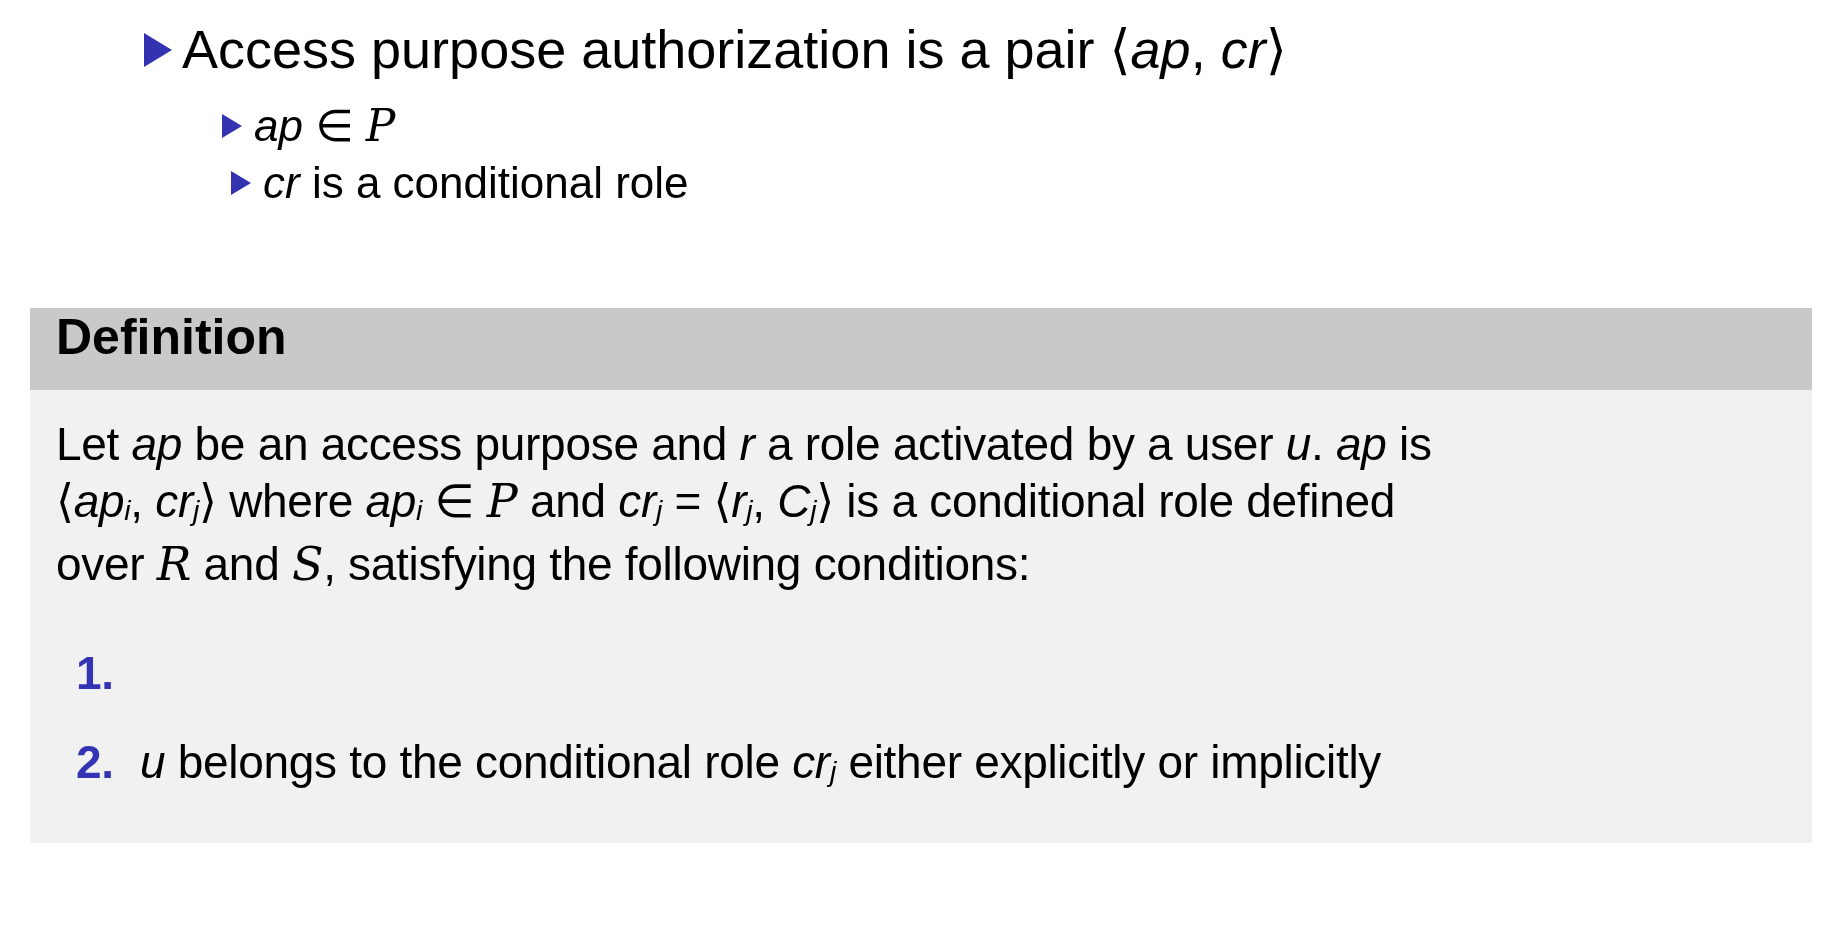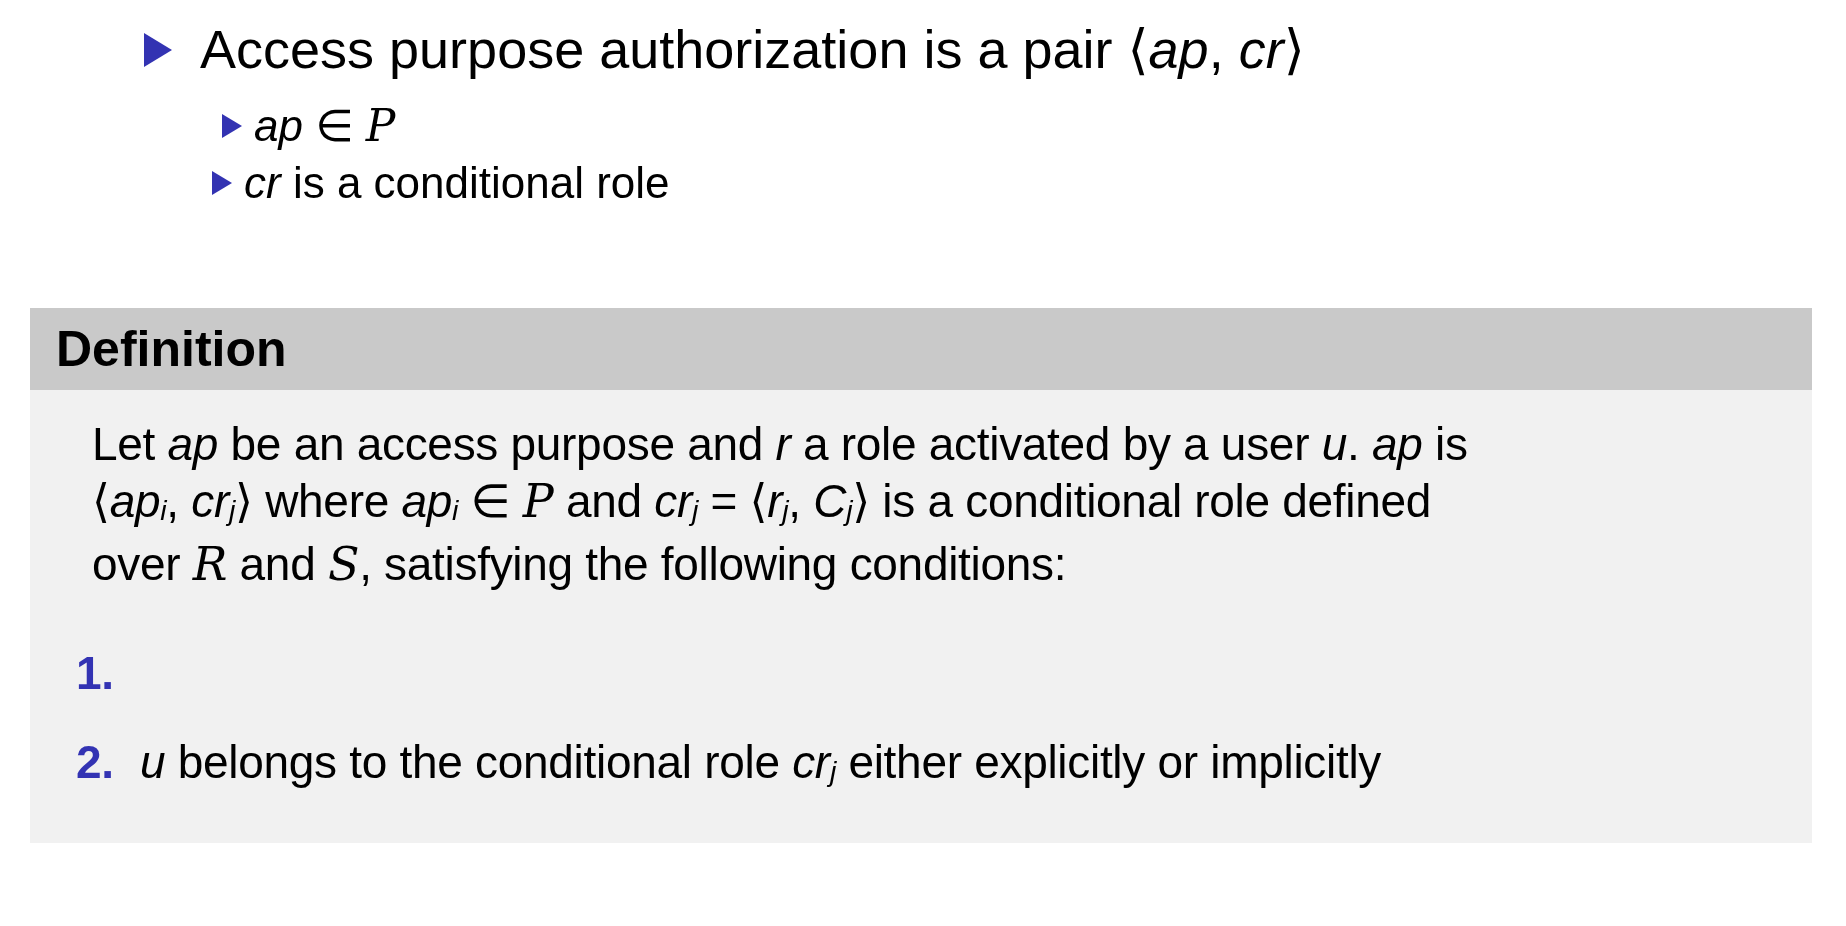--- a/index.html
+++ b/index.html
@@ -5,42 +5,42 @@
   html,body{margin:0;padding:0;background:#ffffff;}
   .slide{
     position:relative;
     width:1846px;height:926px;
     background:#ffffff;
     color:#000000;
     font-family:"Liberation Sans","DejaVu Sans",sans-serif;
     overflow:hidden;
   }
   .bullet-row{position:absolute;display:flex;align-items:center;white-space:nowrap;}
-  .bullet-main{left:100px;top:18px;font-size:54px;gap:28px;padding-left:44px;}
+  .bullet-main{left:100px;top:18px;font-size:54px;gap:10px;padding-left:44px;}
   .bullet-sub{font-size:44px;gap:12px;}
   .bullet-sub1{left:222px;top:100px;}
-  .bullet-sub2{left:212px;top:158px;}
+  .bullet-sub2{left:231px;top:158px;}
   .tri{width:0;height:0;display:inline-block;flex:none;}
   .tri-main{border-top:17px solid transparent;border-bottom:17px solid transparent;border-left:28px solid #3333b2;}
   .tri-sub{border-top:12px solid transparent;border-bottom:12px solid transparent;border-left:20px solid #3333b2;}
 
   .def-block{position:absolute;left:30px;top:308px;width:1782px;}
   .def-header{
     background:#c9c9c9;height:82px;
-    display:flex;align-items:center;
+    display:flex;
     padding-left:26px;
     font-size:50px;font-weight:bold;
   }
   .def-body{
     background:#f1f1f1;
     padding:26px 10px 46px 26px;
     font-size:46px;
     letter-spacing:-0.3px;
   }
-  .def-line{line-height:57px;white-space:nowrap;margin-left:36px;}
+  .def-line{line-height:57px;white-space:nowrap;}
   .def-item{display:flex;white-space:nowrap;line-height:57px;}
   .def-item-1{margin-top:52px;}
   .def-item-2{margin-top:32px;}
   .item-num{color:#3333b3;font-weight:bold;margin-left:20px;width:64px;flex:none;}
 
   .seg-i{font-style:italic;}
   .seg-sub{font-style:italic;font-size:62%;position:relative;bottom:-0.12em;}
   .seg-cal{font-family:"DejaVu Serif",serif;font-style:italic;}
 </style>
 </head>

